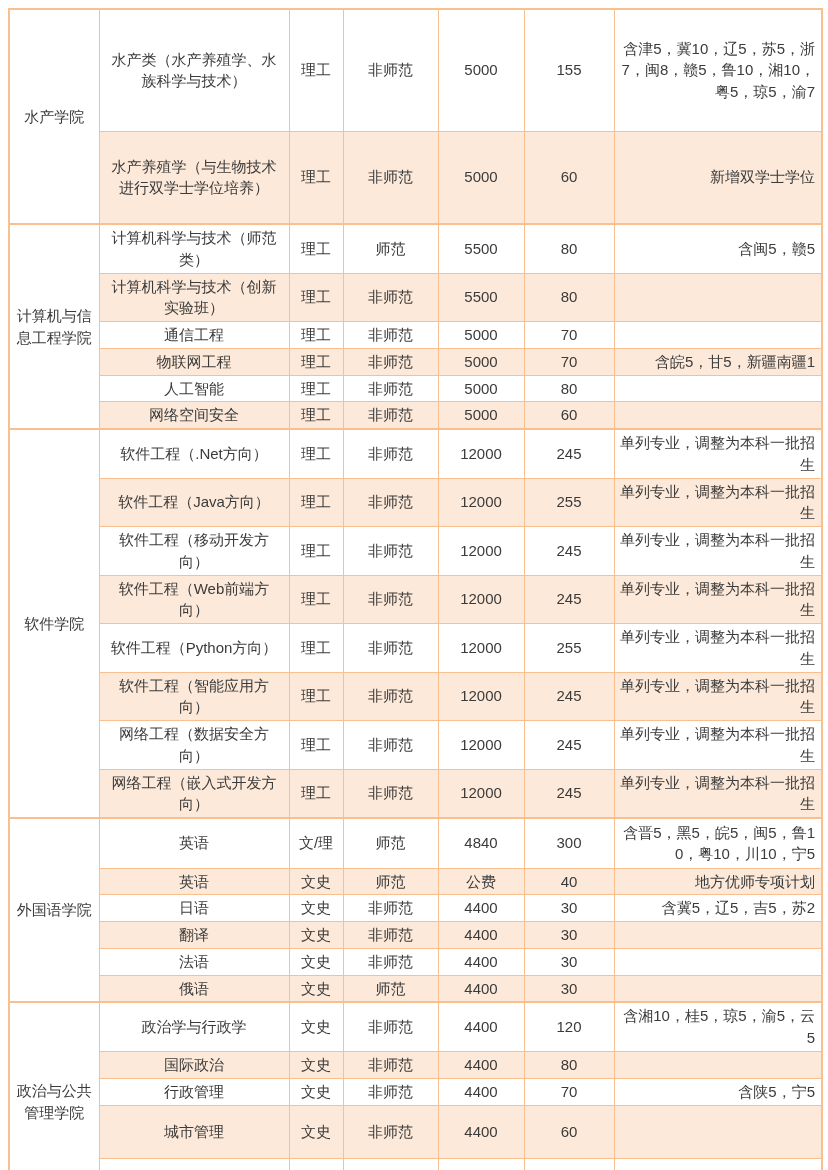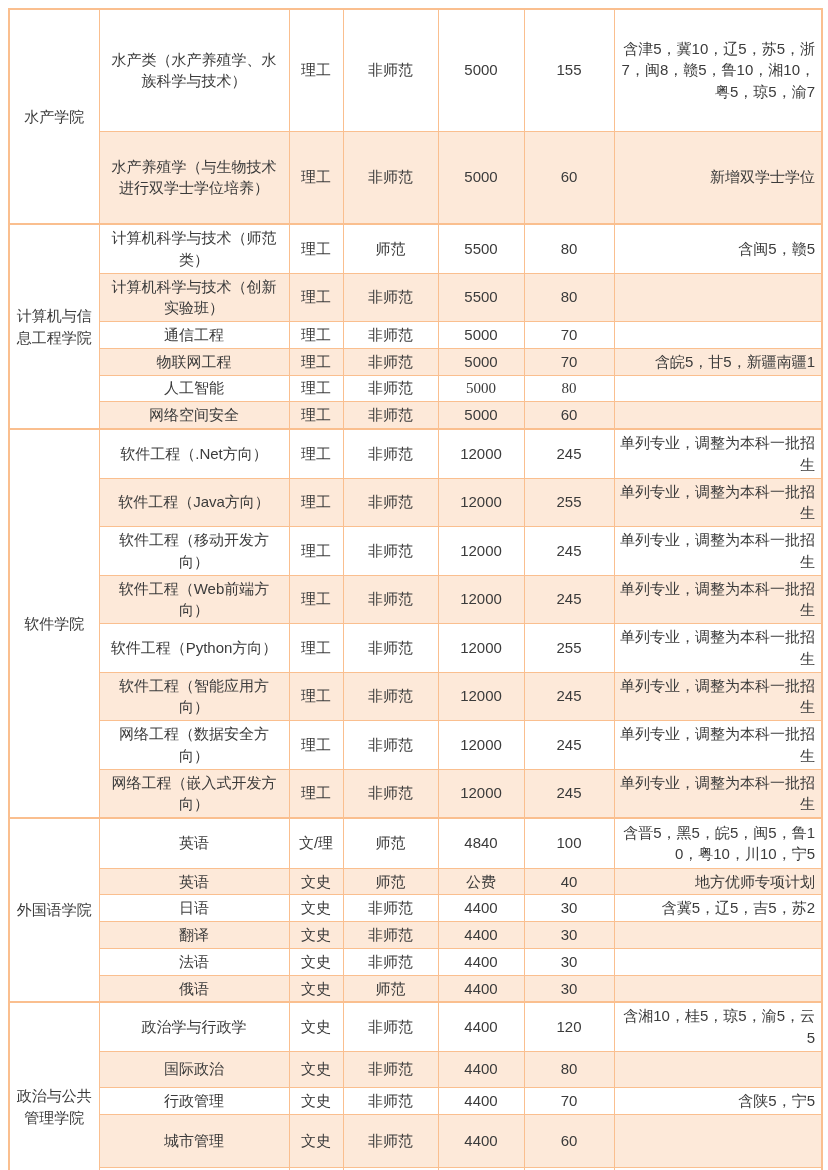--- a/index.html
+++ b/index.html
@@ -103,21 +103,21 @@
           <td class="note"></td>
         </tr>
         <tr class="shade " style="height: 24px;">
           <td class="major">物联网工程</td>
           <td class="category">理工</td>
           <td class="type">非师范</td>
           <td class="tuition">5000</td>
           <td class="count">70</td>
           <td class="note">含皖5，甘5，新疆南疆1</td>
         </tr>
-        <tr class="" style="height: 25px; font-family: Liberation Serif, serif;">
+        <tr class="" style="height: 25px;">
           <td class="major">人工智能</td>
           <td class="category">理工</td>
           <td class="type">非师范</td>
           <td class="tuition">5000</td>
           <td class="count">80</td>
           <td class="note"></td>
         </tr>
         <tr class="shade " style="height: 27px;">
           <td class="major">网络空间安全</td>
           <td class="category">理工</td>
@@ -190,21 +190,21 @@
           <td class="tuition">12000</td>
           <td class="count">245</td>
           <td class="note">单列专业，调整为本科一批招生</td>
         </tr>
         <tr class="section-start" style="height: 50px;">
           <td rowspan="6" class="college">外国语学院</td>
           <td class="major">英语</td>
           <td class="category">文/理</td>
           <td class="type">师范</td>
           <td class="tuition">4840</td>
-          <td class="count">100</td>
+          <td class="count">300</td>
           <td class="note">含晋5，黑5，皖5，闽5，鲁10，粤10，川10，宁5</td>
         </tr>
         <tr class="shade " style="height: 26px;">
           <td class="major">英语</td>
           <td class="category">文史</td>
           <td class="type">师范</td>
           <td class="tuition">公费</td>
           <td class="count">40</td>
           <td class="note">地方优师专项计划</td>
         </tr>
@@ -242,21 +242,21 @@
         </tr>
         <tr class="section-start" style="height: 46px;">
           <td rowspan="5" class="college">政治与公共管理学院</td>
           <td class="major">政治学与行政学</td>
           <td class="category">文史</td>
           <td class="type">非师范</td>
           <td class="tuition">4400</td>
           <td class="count">120</td>
           <td class="note">含湘10，桂5，琼5，渝5，云5</td>
         </tr>
-        <tr class="shade " style="height: 36px;">
+        <tr class="shade " style="height: 27px;">
           <td class="major">国际政治</td>
           <td class="category">文史</td>
           <td class="type">非师范</td>
           <td class="tuition">4400</td>
           <td class="count">80</td>
           <td class="note"></td>
         </tr>
         <tr class="" style="height: 20px; margin-top: 28px;">
           <td class="major">行政管理</td>
           <td class="category">文史</td>

